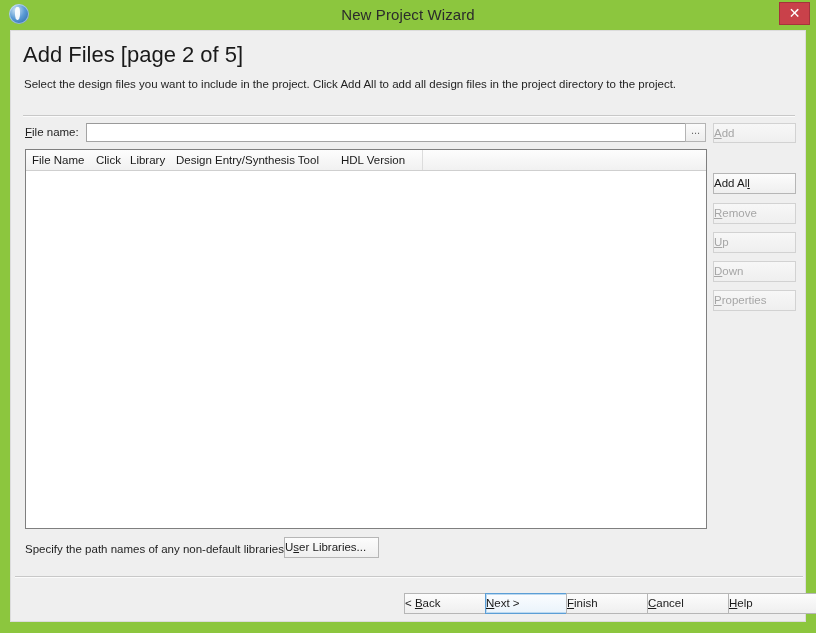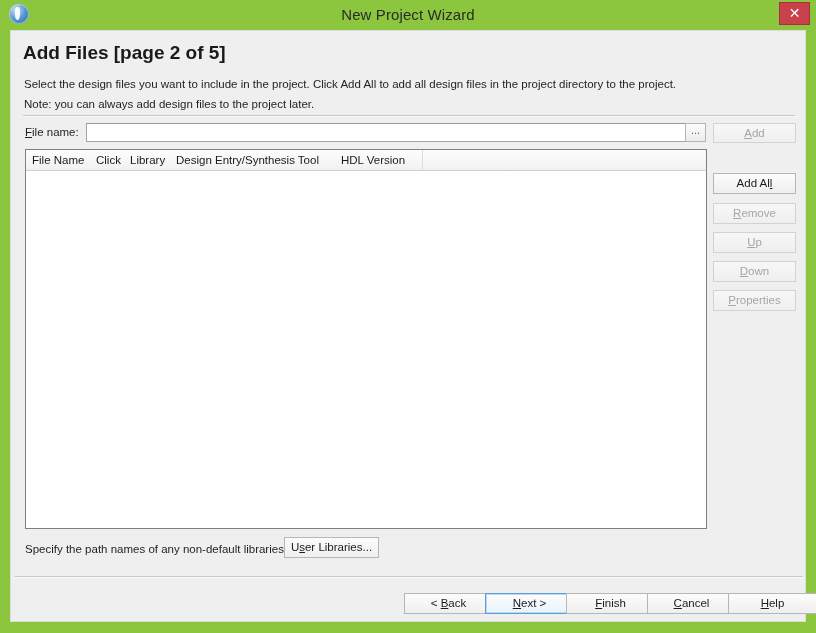--- a/index.html
+++ b/index.html
@@ -87,22 +87,22 @@
     height: 592px;
     background: #efefef;
     box-sizing: border-box;
     border: 1px solid #dcdcdc;
   }
 
   .page-title {
     position: absolute;
     left: 12px;
     top: 11px;
-    font-size: 19px;
-    font-weight: bold;
+    font-size: 22px;
+    font-weight: normal;
     color: #1a1a1a;
   }
   .desc-line1 {
     position: absolute;
     left: 13px;
     top: 47px;
     font-size: 11.5px;
     color: #1f1f1f;
     white-space: nowrap;
   }
@@ -176,21 +176,21 @@
   }
 
   
   .btn {
     box-sizing: border-box;
     border: 1px solid #b6b6b6;
     background: linear-gradient(#fcfcfc, #efefef);
     font-family: "Liberation Sans", sans-serif;
     font-size: 11.5px;
     color: #1b1b1b;
-    text-align: center;
+    text-align: left;
     cursor: pointer;
     position: absolute;
     white-space: nowrap;
   }
   .btn u { text-decoration: underline; }
   .btn.disabled {
     color: #a6a6a6;
     border-color: #d2d2d2;
     background: linear-gradient(#f7f7f7, #efefef);
     cursor: default;
@@ -289,21 +289,20 @@
   <div class="titlebar">
     <div class="title-icon"></div>
     <div class="title-text">New Project Wizard</div>
     <div class="close-btn">✕</div>
   </div>
 
   <div class="dialog-body">
 
     <div class="page-title">Add Files [page 2 of 5]</div>
     <div class="desc-line1">Select the design files you want to include in the project. Click Add All to add all design files in the project directory to the project.</div>
-    <div class="desc-line2">Note: you can always add design files to the project later.</div>
     <div class="sep-top"></div>
 
     <div class="filename-label"><u>F</u><span>ile name:</span></div>
     <input class="filename-input" type="text" placeholder="" style="">
     <div class="browse-btn">...</div>
 
     <div class="btn add-btn disabled"><span></span><u>A</u><span>dd</span></div>
 
     <div class="btn addall-btn"><span>Add Al</span><u>l</u><span></span></div>
 

